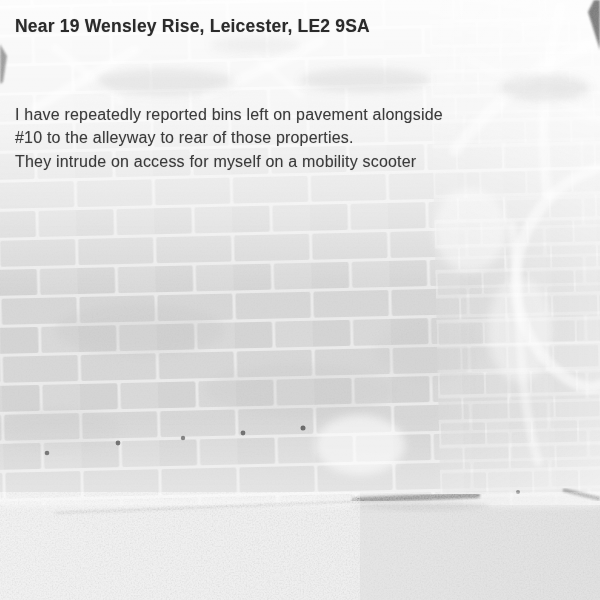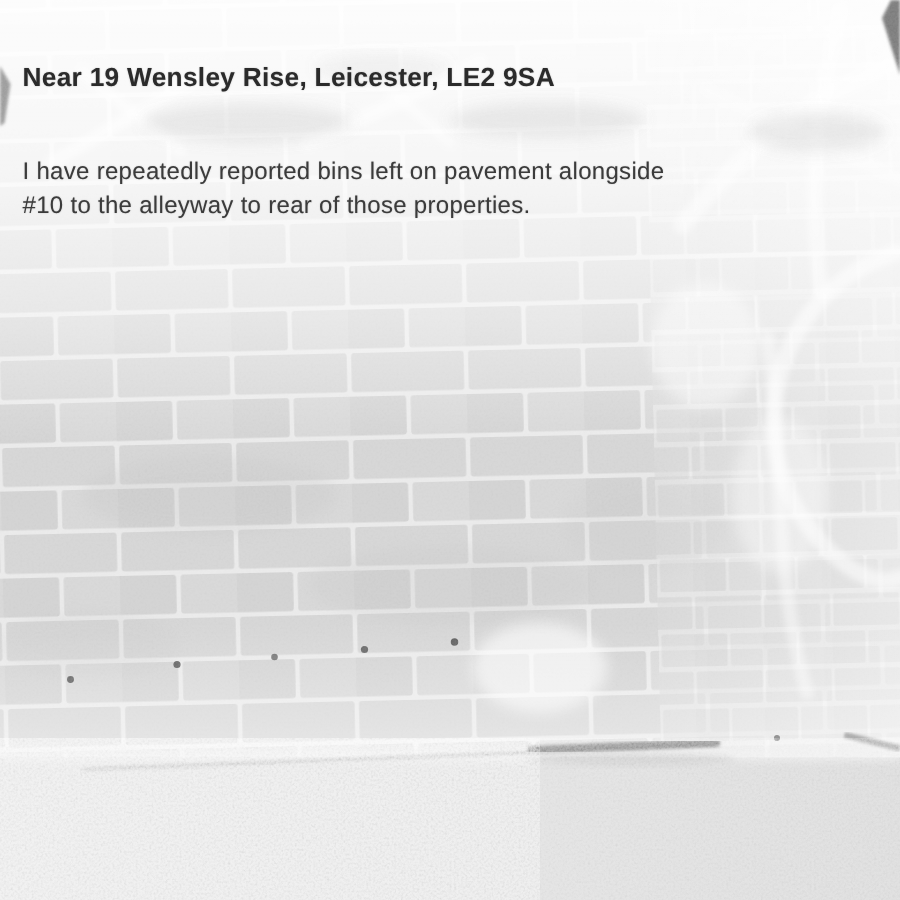--- a/index.html
+++ b/index.html
@@ -4,21 +4,21 @@
 <style>
   html,body{margin:0;padding:0;background:#fff;}
   .stage{
     position:relative;width:600px;height:600px;overflow:hidden;
     font-family:"Liberation Sans",sans-serif;background:#dcdcdc;
   }
   .wall{position:absolute;left:0;top:0;width:600px;height:600px;display:block;}
   .header{
     position:absolute;left:15px;top:16px;width:570px;
     font-size:17.5px;font-weight:bold;letter-spacing:.2px;color:#2b2b2b;
-    text-shadow:0 0 1px rgba(40,40,40,.35);white-space:nowrap;margin-top:25px;
+    text-shadow:0 0 1px rgba(40,40,40,.35);white-space:nowrap;
   }
   .desc{
     position:absolute;left:15px;top:103px;width:575px;
     font-size:16px;line-height:23.3px;letter-spacing:.2px;color:#3b3b3b;
     text-shadow:0 0 1px rgba(50,50,50,.3);
   }
   .desc .line{white-space:nowrap;}
 </style>
 </head>
 <body>
@@ -135,15 +135,16 @@
     <rect x="0" y="0" width="600" height="600" filter="url(#fGrain)" opacity="0.1"></rect>
   </svg>
 
   <div class="header">
     <span>Near 19 Wensley Rise, Leicester, LE2 9SA</span>
   </div>
 
   <div class="desc">
     <div class="line">I have repeatedly reported bins left on pavement alongside</div>
     <div class="line">#10 to the alleyway to rear of those properties.</div>
+    <div class="line">They intrude on access for myself on a mobility scooter</div>
   </div>
 
 </div>
 
 </body></html>

